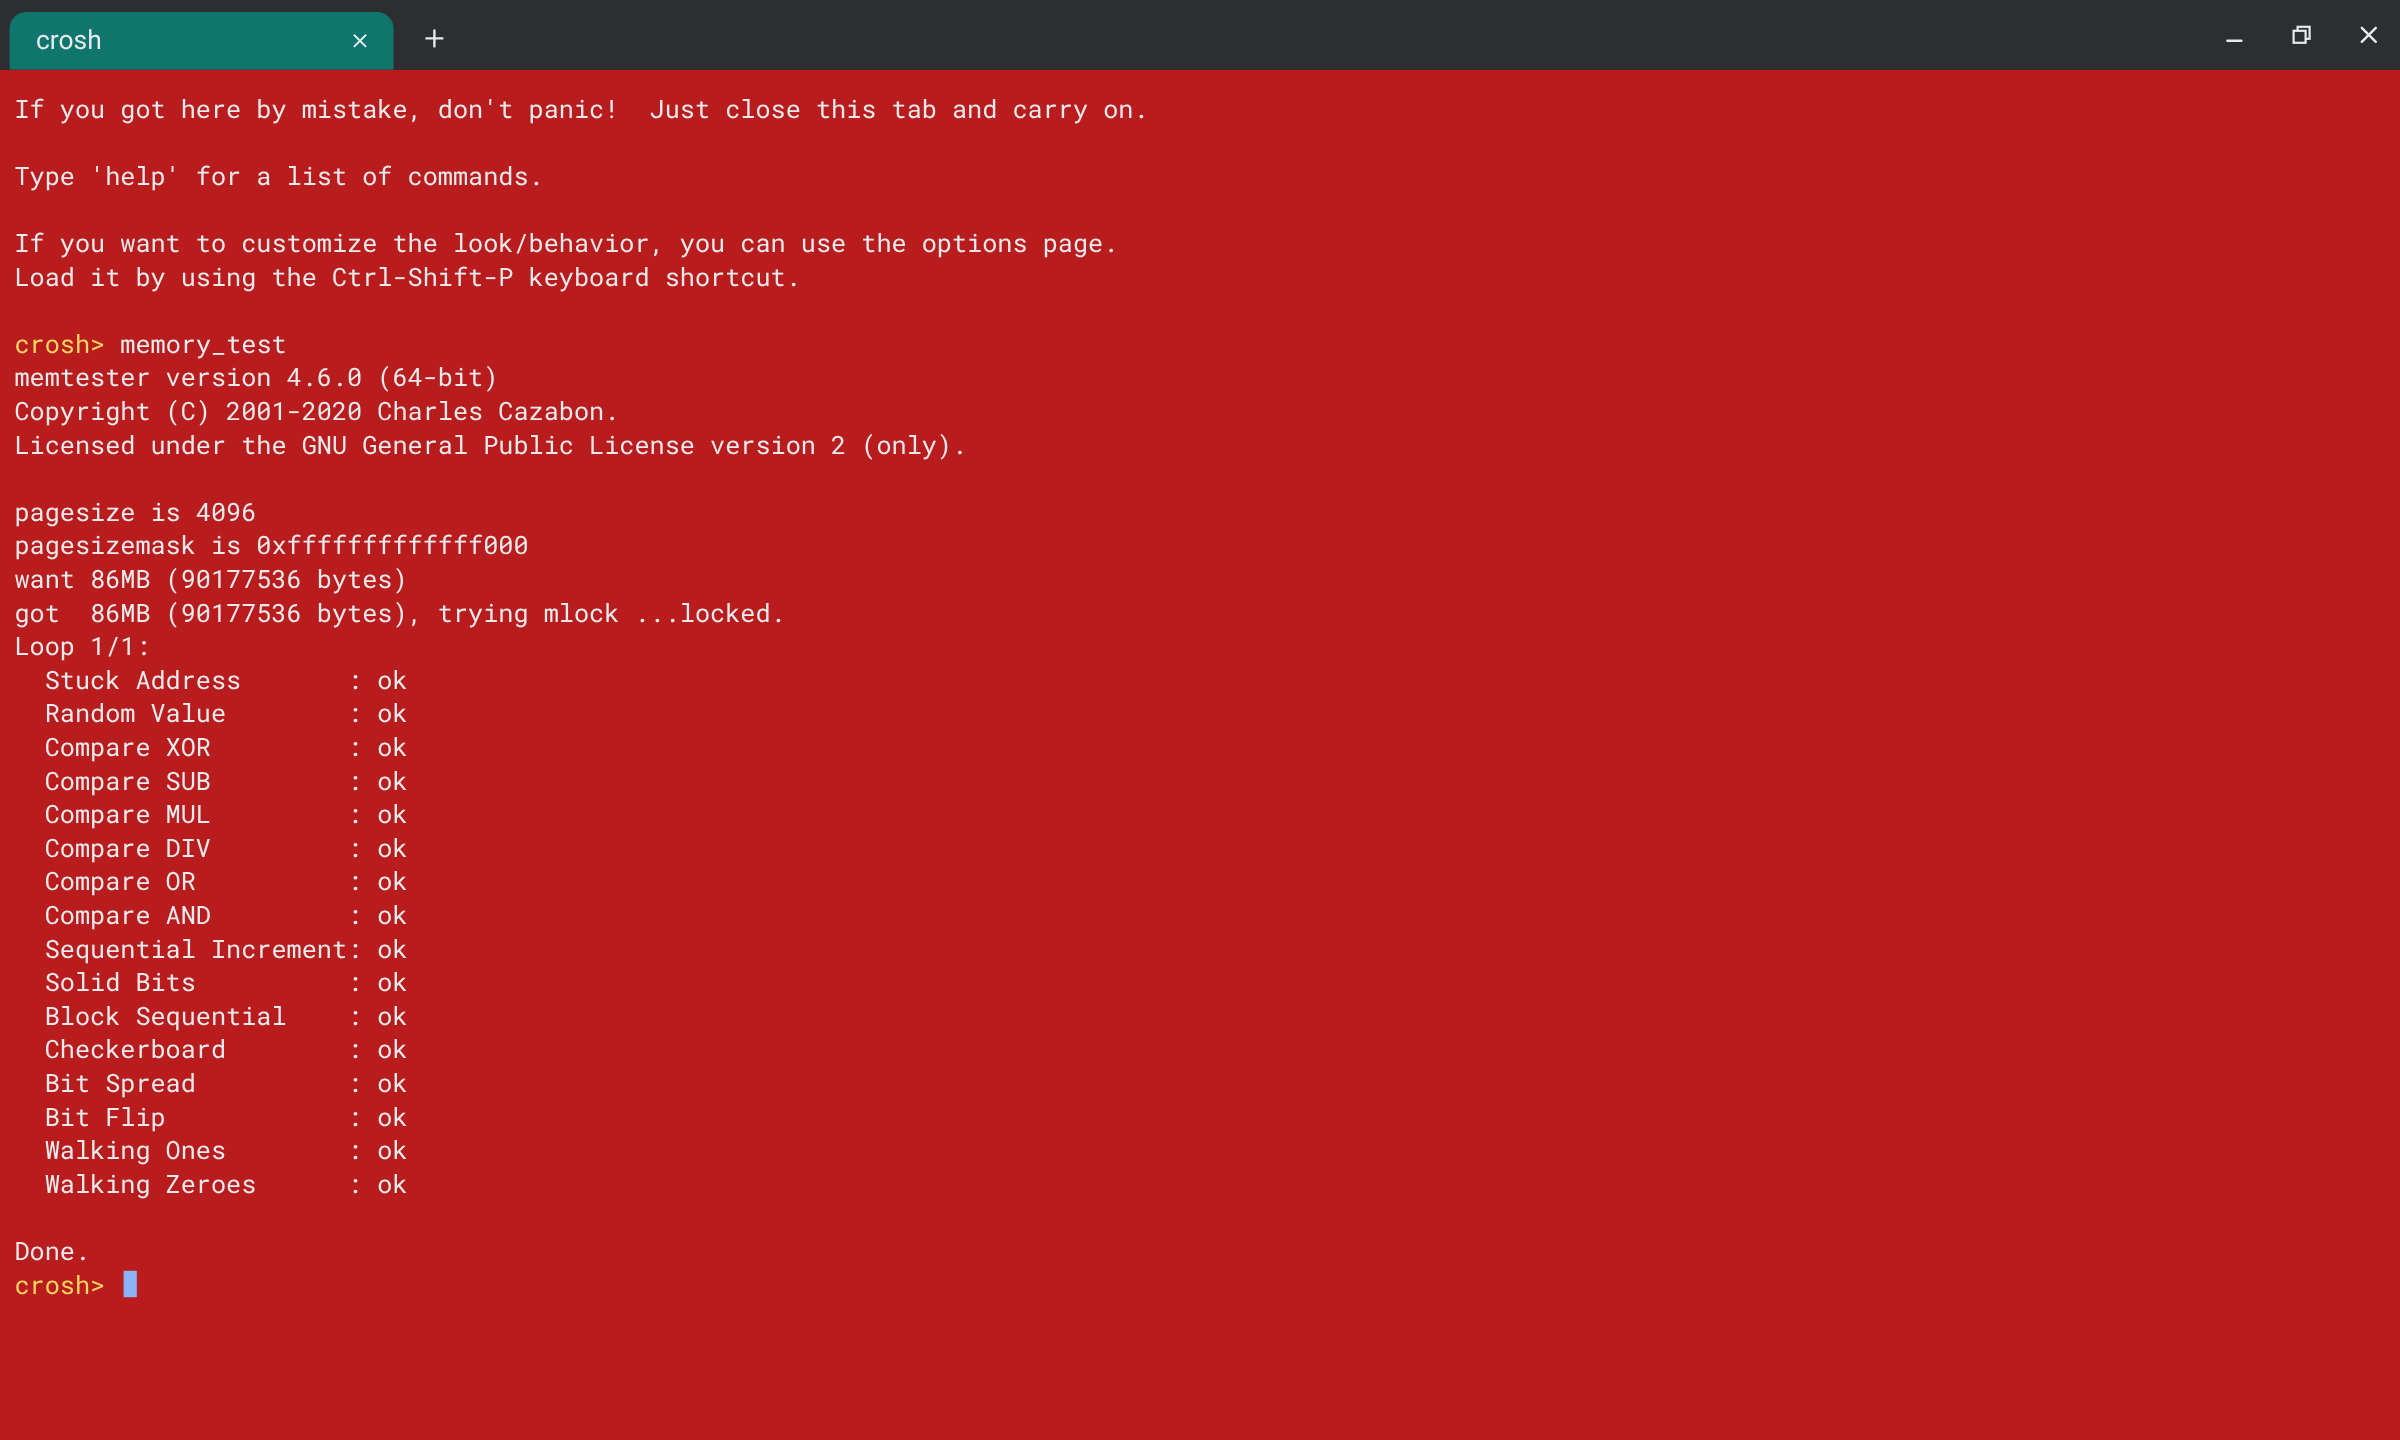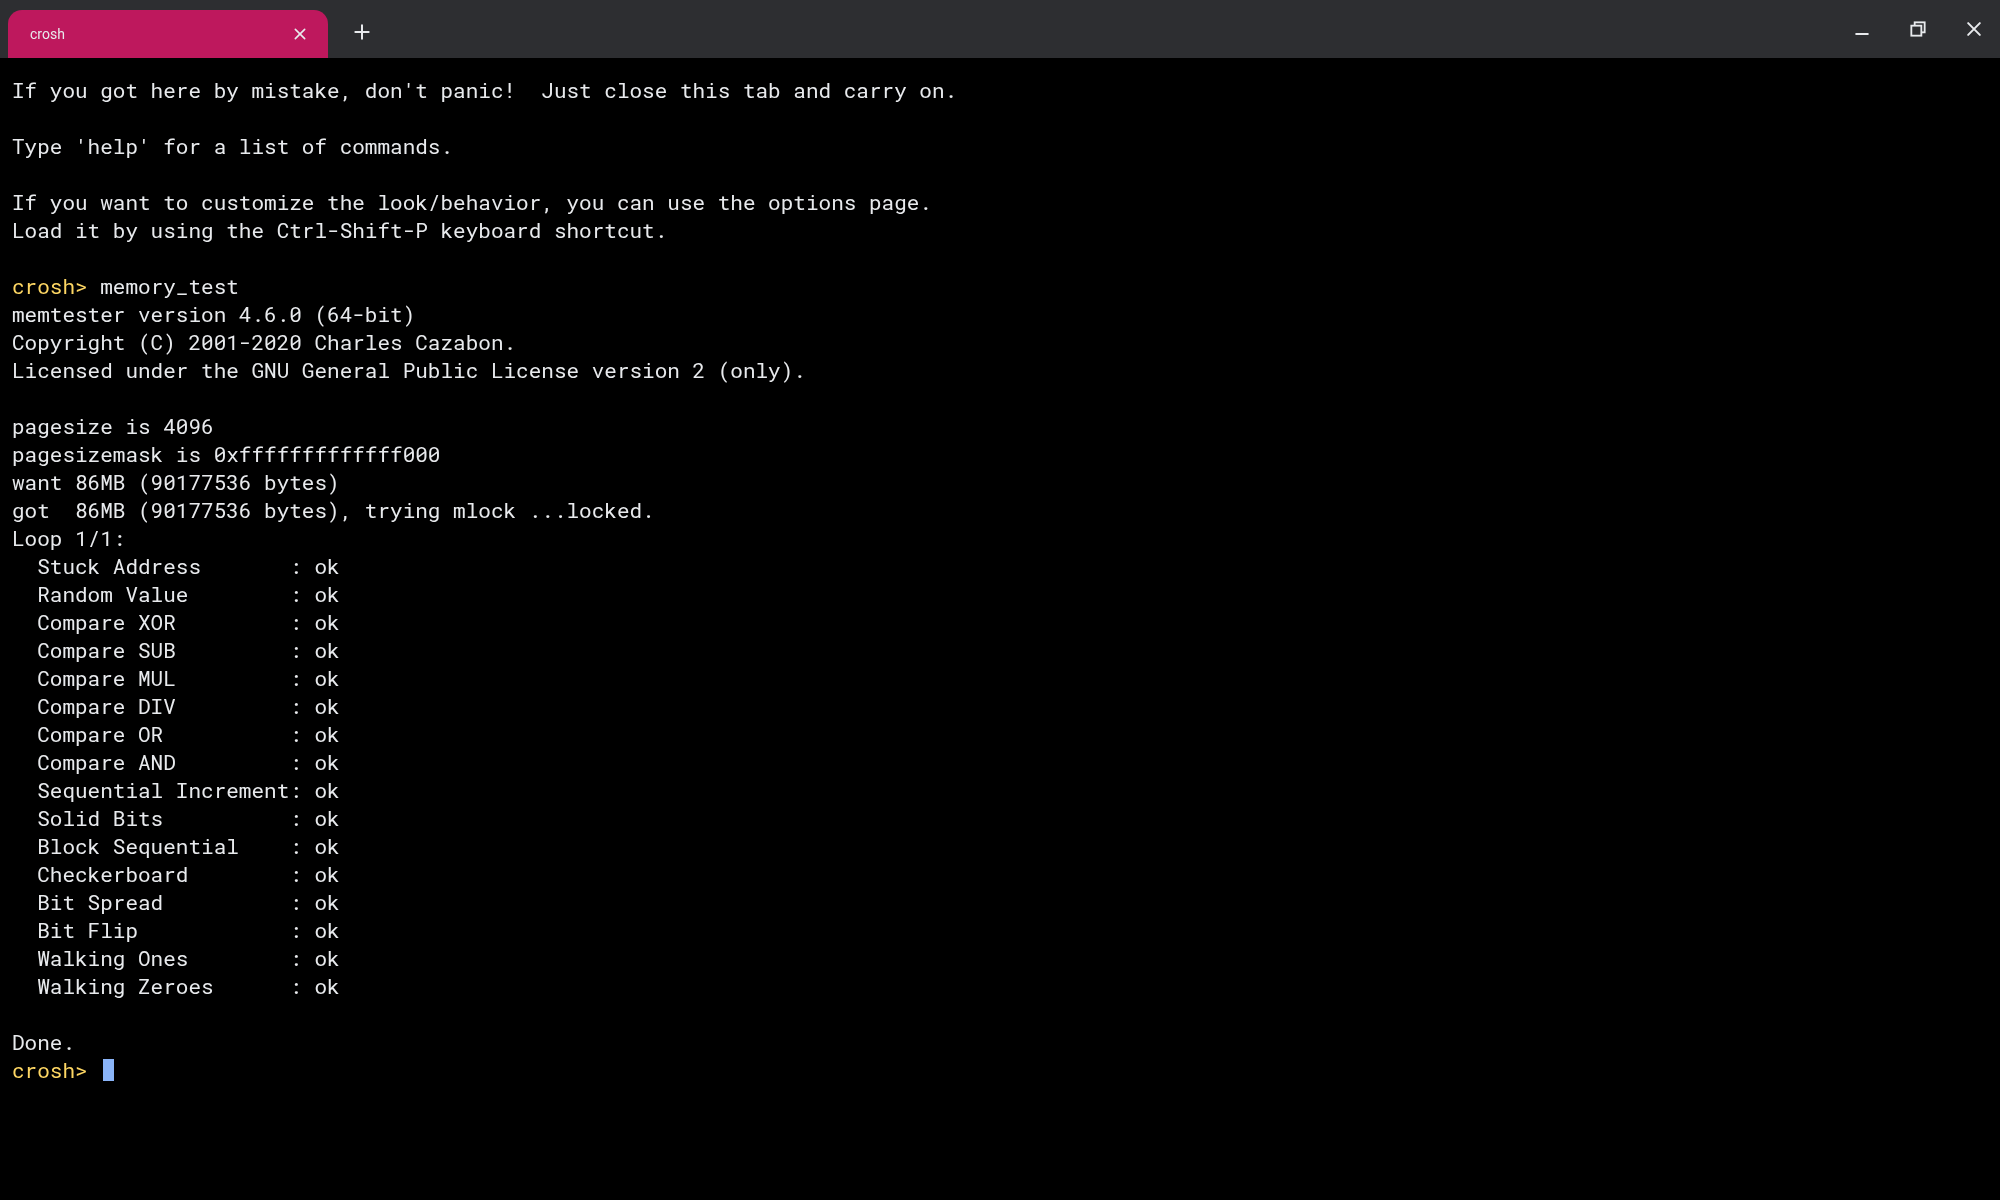--- a/index.html
+++ b/index.html
@@ -26,29 +26,29 @@
   }
   .tabstrip {
     display: flex;
     align-items: flex-end;
     height: 100%;
     padding-left: 8px;
   }
   .tab {
     height: 48px;
     min-width: 320px;
-    background: #be185d;
+    background: #0f766e;
     border-top-left-radius: 14px;
     border-top-right-radius: 14px;
     display: flex;
     align-items: center;
     padding: 0 14px 0 22px;
     color: #e8eaed;
     font-family: Roboto, Arial, sans-serif;
-    font-size: 14px;
+    font-size: 22px;
     gap: 12px;
     position: relative;
   }
   .tab .tab-title { flex: 1; }
   .tab .close {
     width: 28px; height: 28px;
     display: flex; align-items: center; justify-content: center;
     border-radius: 50%;
     cursor: pointer;
   }
@@ -73,21 +73,21 @@
   }
   .win-btn {
     width: 32px; height: 32px;
     display: flex; align-items: center; justify-content: center;
     cursor: pointer;
   }
   .win-btn svg { width: 20px; height: 20px; }
   
   .terminal {
     flex: 1;
-    background: #000000;
+    background: #b91c1c;
     color: #e8eaed;
     padding: 18px 12px;
     font-size: 21px;
     line-height: 28px;
     white-space: pre;
     font-family: "Roboto Mono", "DejaVu Sans Mono", Consolas, monospace;
   }
   .prompt {
     color: #fdd663;
     font-weight: 400;

